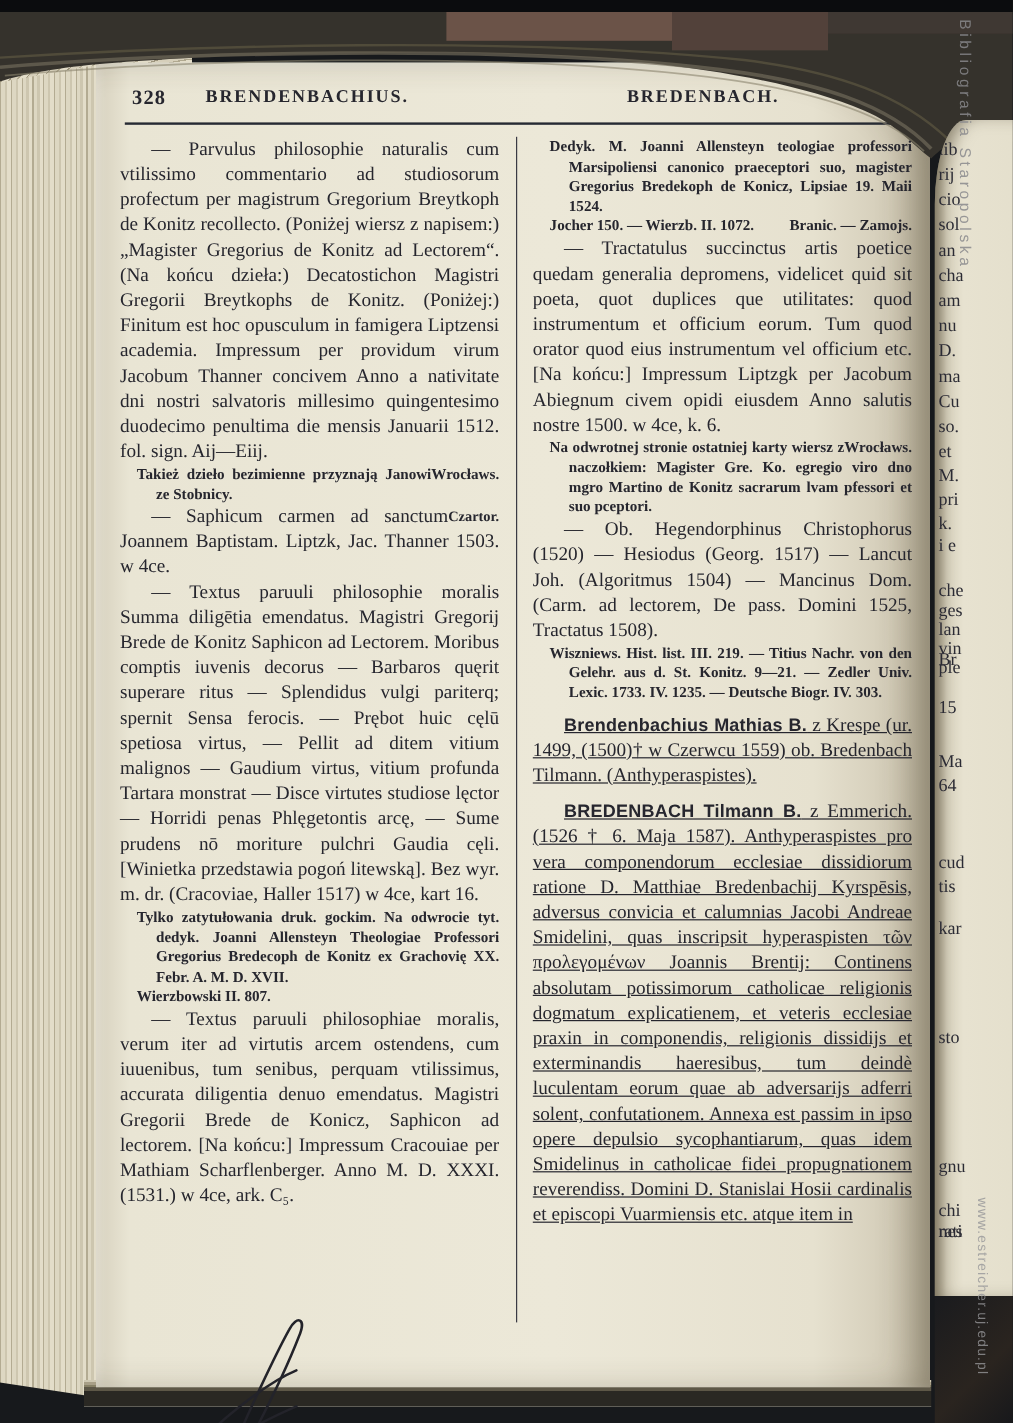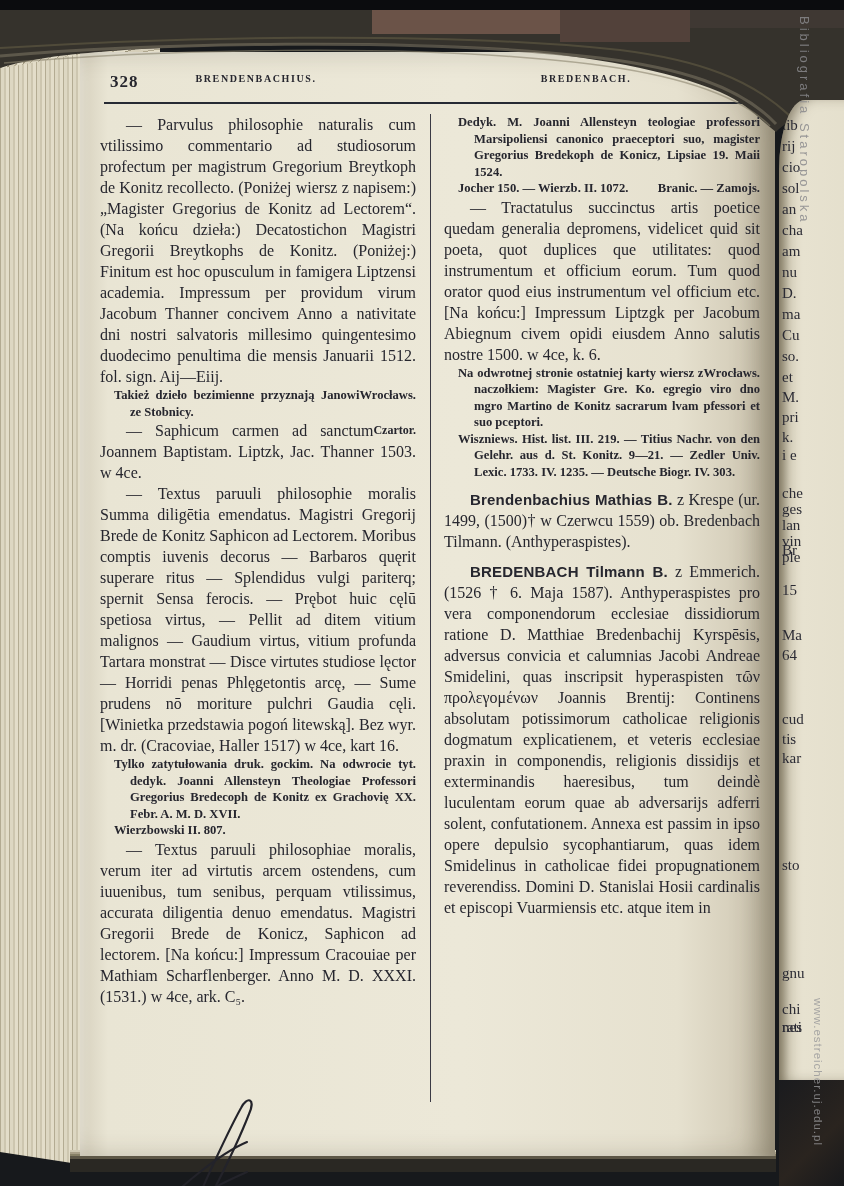--- a/index.html
+++ b/index.html
@@ -39,31 +39,31 @@
   .page{
     position:absolute;left:80px;top:52px;width:695px;height:1104px;
     background:linear-gradient(90deg,#d6d0bd 0,#e9e5d4 28px,#ece8d8 55%,#e6e1cf 86%,#d4cdb9 95%,#c2ba a4 100%);
     background:linear-gradient(90deg,#d6d0bd 0,#e9e5d4 28px,#ece8d8 55%,#e6e1cf 86%,#d4cdb9 95%,#c2baa4 100%);
     border-top-right-radius:150px 76px;
     box-shadow:inset -20px 0 32px -10px rgba(60,50,30,.45), inset 3px 2px 8px rgba(255,255,255,.35);
     color:#26262e;
   }
 
   .page-number{position:absolute;left:30px;top:20px;font-size:17px;font-weight:bold;letter-spacing:1px;}
-  .running-title{position:absolute;top:21px;font-size:10px;font-weight:bold;letter-spacing:1.6px;transform:translateX(-50%);white-space:nowrap;}
+  .running-title{position:absolute;top:21px;font-size:15px;font-weight:bold;letter-spacing:1.6px;transform:translateX(-50%);white-space:nowrap;}
   .running-title.left{left:176px;}
   .running-title.right{left:506px;}
   .head-rule{position:absolute;left:24px;top:50px;width:664px;height:2px;background:#262a33;}
 
   .cols{position:absolute;left:20px;top:62px;width:660px;display:flex;gap:28px;}
   .col{width:316px;text-align:justify;font-size:16px;line-height:21px;}
   .col-divider{position:absolute;left:350px;top:62px;height:988px;width:1px;background:#3a3a44;}
 
   .para{margin:0;text-indent:26px;}
-  .para.entry{margin-top:9px;}
+  .para.entry{margin-top:9px;text-decoration:underline;}
   .lead{font-weight:bold;font-family:"Liberation Sans",sans-serif;font-size:15px;letter-spacing:.2px;}
   .note{margin:0;font-size:12.6px;line-height:16.5px;font-weight:bold;padding-left:30px;text-indent:-16px;}
   .attrib{float:right;font-weight:bold;text-indent:0;}
   .para .attrib{font-size:12px;}
 
   
   .sliver{
     position:absolute;left:779px;top:100px;width:77px;height:980px;
     background:linear-gradient(90deg,#b9b19a 0,#ded8c4 10px,#e7e2d0 24px,#e4dfcc 100%);
     border-top-left-radius:26px 70px;
@@ -112,20 +112,21 @@
           <p class="para"><span>— Textus paruuli philosophie moralis Summa diligētia emendatus. Magistri Gregorij Brede de Konitz Saphicon ad Lectorem. Moribus comptis iuvenis decorus — Barbaros quęrit superare ritus — Splendidus vulgi pariterq; spernit Sensa ferocis. — Prębot huic cęlū spetiosa virtus, — Pellit ad ditem vitium malignos — Gaudium virtus, vitium profunda Tartara monstrat — Disce virtutes studiose lęctor — Horridi penas Phlęgetontis arcę, — Sume prudens nō moriture pulchri Gaudia cęli. [Winietka przedstawia pogoń litewską]. Bez wyr. m. dr. (Cracoviae, Haller 1517) w 4ce, kart 16.</span></p>
           <p class="note"><span>Tylko zatytułowania druk. gockim. Na odwrocie tyt. dedyk. Joanni Allensteyn Theologiae Professori Gregorius Bredecoph de Konitz ex Grachovię XX. Febr. A. M. D. XVII.</span></p>
           <p class="note"><span>Wierzbowski II. 807.</span></p>
           <p class="para"><span>— Textus paruuli philosophiae moralis, verum iter ad virtutis arcem ostendens, cum iuuenibus, tum senibus, perquam vtilissimus, accurata diligentia denuo emendatus. Magistri Gregorii Brede de Konicz, Saphicon ad lectorem. [Na końcu:] Impressum Cracouiae per Mathiam Scharflenberger. Anno M. D. XXXI. (1531.) w 4ce, ark. C₅.</span></p>
         </div>
       <div class="col" id="col-right">
           <p class="note"><span>Dedyk. M. Joanni Allensteyn teologiae professori Marsipoliensi canonico praeceptori suo, magister Gregorius Bredekoph de Konicz, Lipsiae 19. Maii 1524.</span></p>
           <p class="note"><span class="attrib">Branic. — Zamojs.</span><span>Jocher 150. — Wierzb. II. 1072.</span></p>
           <p class="para"><span>— Tractatulus succinctus artis poetice quedam generalia depromens, videlicet quid sit poeta, quot duplices que utilitates: quod instrumentum et officium eorum. Tum quod orator quod eius instrumentum vel officium etc. [Na końcu:] Impressum Liptzgk per Jacobum Abiegnum civem opidi eiusdem Anno salutis nostre 1500. w 4ce, k. 6.</span></p>
           <p class="note"><span class="attrib">Wrocławs.</span><span>Na odwrotnej stronie ostatniej karty wiersz z naczołkiem: Magister Gre. Ko. egregio viro dno mgro Martino de Konitz sacrarum lvam pfessori et suo pceptori.</span></p>
+          <p class="para"><span>— Ob. Hegendorphinus Christophorus (1520) — Hesiodus (Georg. 1517) — Lancut Joh. (Algoritmus 1504) — Mancinus Dom. (Carm. ad lectorem, De pass. Domini 1525, Tractatus 1508).</span></p>
           <p class="note"><span>Wiszniews. Hist. list. III. 219. — Titius Nachr. von den Gelehr. aus d. St. Konitz. 9—21. — Zedler Univ. Lexic. 1733. IV. 1235. — Deutsche Biogr. IV. 303.</span></p>
           <p class="para entry"><span class="lead">Brendenbachius Mathias B.</span><span> z Krespe (ur. 1499, (1500)† w Czerwcu 1559) ob. Bredenbach Tilmann. (Anthyperaspistes).</span></p>
           <p class="para entry"><span class="lead">BREDENBACH Tilmann B.</span><span> z Emmerich. (1526 † 6. Maja 1587). Anthyperaspistes pro vera componendorum ecclesiae dissidiorum ratione D. Matthiae Bredenbachij Kyrspēsis, adversus convicia et calumnias Jacobi Andreae Smidelini, quas inscripsit hyperaspisten τῶν προλεγομένων Joannis Brentij: Continens absolutam potissimorum catholicae religionis dogmatum explicatienem, et veteris ecclesiae praxin in componendis, religionis dissidijs et exterminandis haeresibus, tum deindè luculentam eorum quae ab adversarijs adferri solent, confutationem. Annexa est passim in ipso opere depulsio sycophantiarum, quas idem Smidelinus in catholicae fidei propugnationem reverendiss. Domini D. Stanislai Hosii cardinalis et episcopi Vuarmiensis etc. atque item in</span></p>
         </div>
     </div>
 
     <svg class="signature" width="150" height="135" viewBox="0 0 150 135">
       <g fill="none" stroke="#23232a" stroke-width="2.1" stroke-linecap="round">
         <path d="M55,126 C70,88 96,34 106,16 C112,4 121,6 114,22 C100,58 78,100 64,126 C58,139 70,133 84,121"></path>
         <path d="M16,128 C40,96 88,60 112,50"></path>
@@ -168,21 +169,21 @@
       <span class="fragment" style="top: 402px;">ges</span>
       <span class="fragment" style="top: 418px;">lan</span>
       <span class="fragment" style="top: 434px;">vin</span>
       <span class="fragment" style="top: 450px;">ple</span>
       <span class="fragment" style="top: 443px;">Br</span>
       <span class="fragment" style="top: 483px;">15</span>
       <span class="fragment" style="top: 528px;">Ma</span>
       <span class="fragment" style="top: 548px;">64</span>
       <span class="fragment" style="top: 612px;">cud</span>
       <span class="fragment" style="top: 632px;">tis</span>
-      <span class="fragment" style="top: 651px;">kar</span>
+      <span class="fragment" style="top: 667px;">kar</span>
       <span class="fragment" style="top: 758px;">sto</span>
       <span class="fragment" style="top: 866px;">gnu</span>
       <span class="fragment" style="top: 920px;">nes</span>
       <span class="fragment" style="top: 902px; text-align: center;">chi</span>
       <span class="fragment" style="top: 920px;">rati</span>
     </div>
   <div class="below-sliver"></div>
 
   <div class="watermark top">Bibliografia Staropolska</div>
   <div class="watermark bottom">www.estreicher.uj.edu.pl</div>

